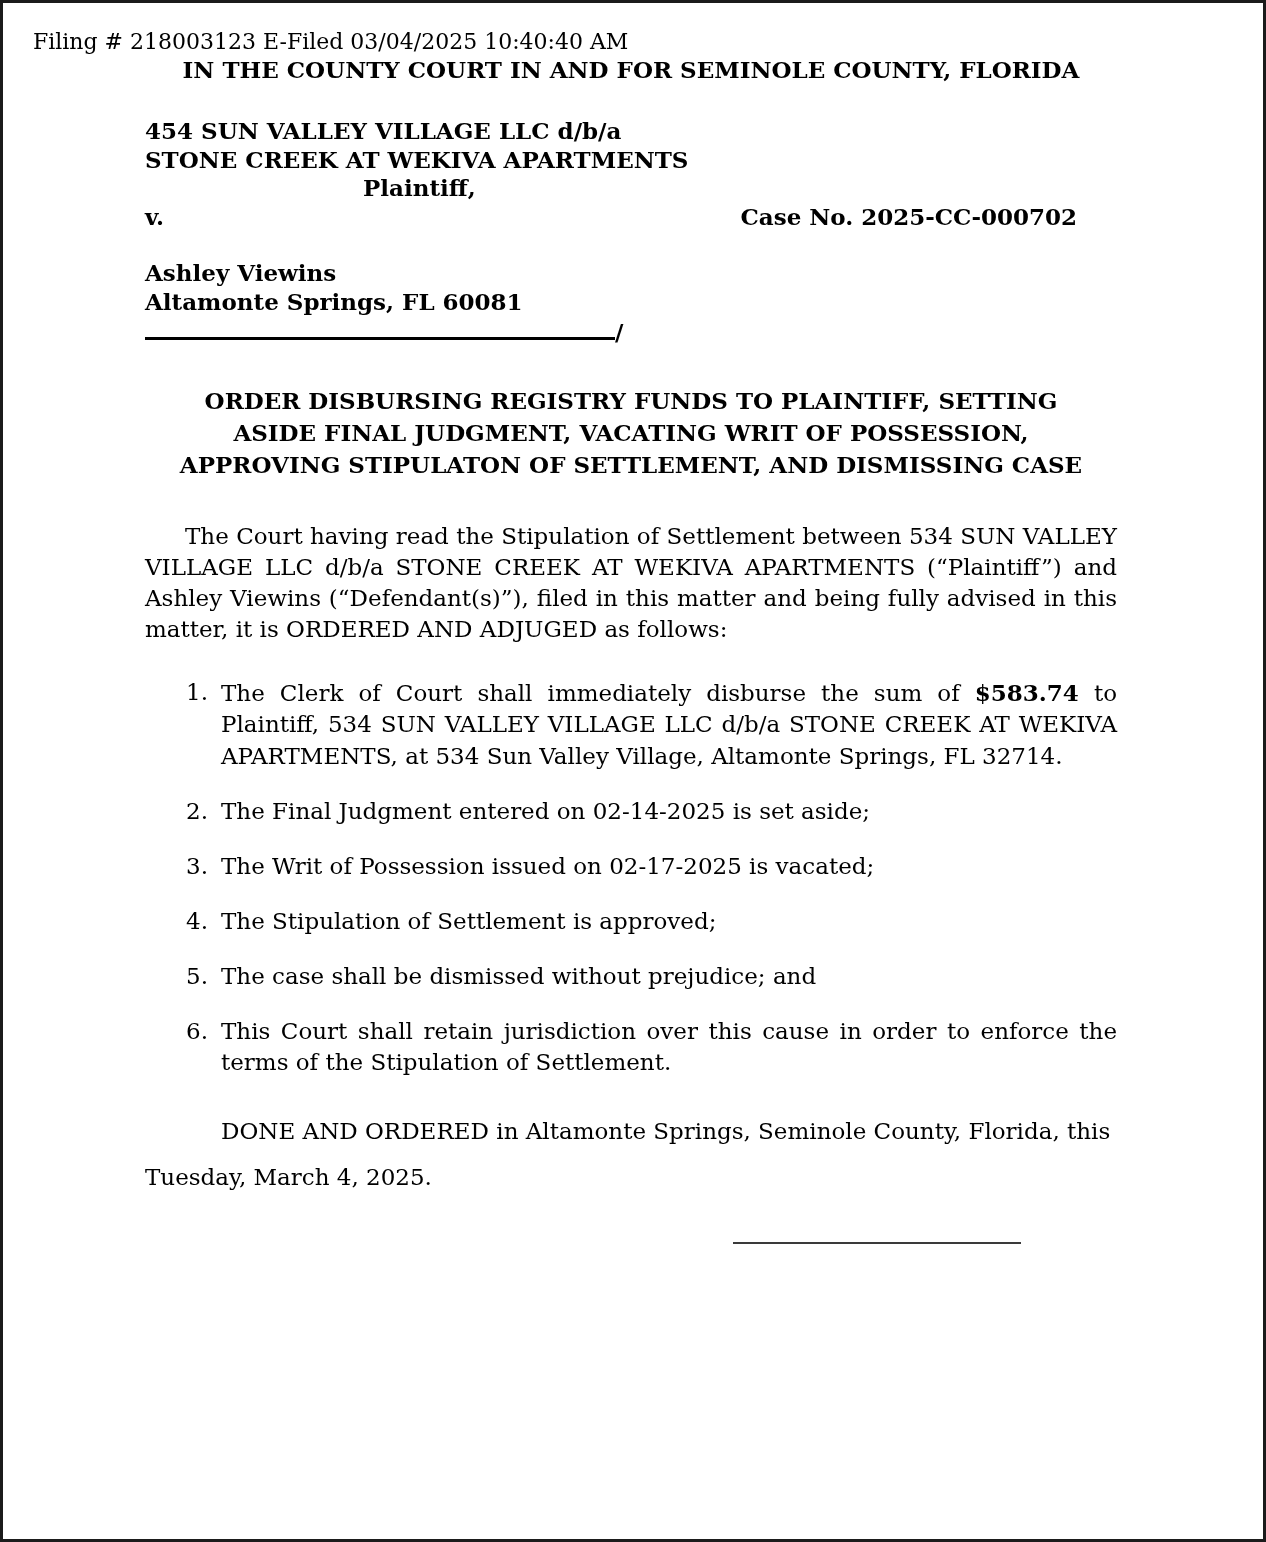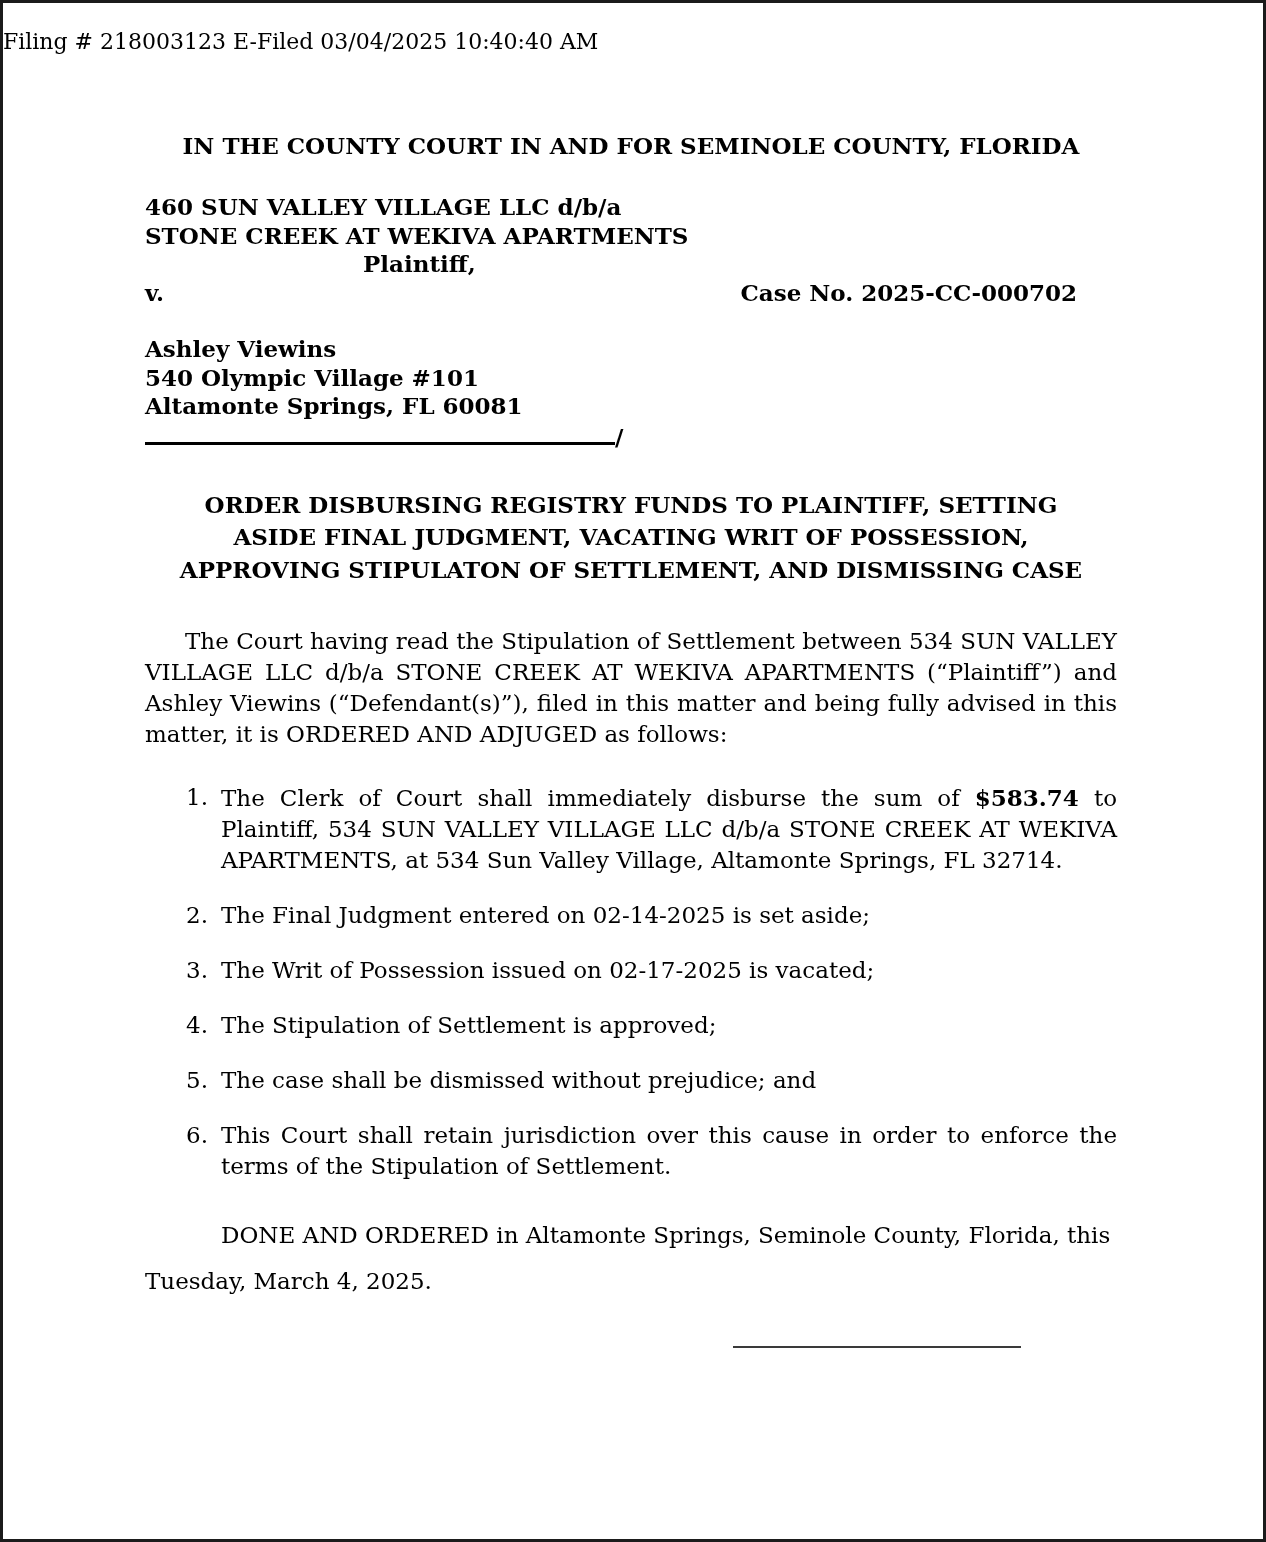--- a/index.html
+++ b/index.html
@@ -16,29 +16,29 @@
     box-sizing: border-box;
     width: 1266px;
     height: 1542px;
     border: 3px solid #1b1b1b;
     padding-top: 26px;
     overflow: hidden;
     background: #ffffff;
   }
   .filing-line {
     font-size: 22px;
+    padding-left: 30px;
     white-space: nowrap;
   }
   .content {
     padding: 0 146px 0 142px;
     font-size: 23px;
     line-height: 1.35;
   }
   .court-header {
-    margin-top: 76px;
     text-align: center;
     font-weight: bold;
     white-space: nowrap;
   }
   .caption {
     margin-top: 32px;
     font-weight: bold;
     line-height: 1.24;
   }
   .role-label {
@@ -118,31 +118,30 @@
 
 <div class="page">
 
   <div class="filing-line">Filing # 218003123 E-Filed 03/04/2025 10:40:40 AM</div>
 
   <div class="content">
 
     <div class="court-header">IN THE COUNTY COURT IN AND FOR SEMINOLE COUNTY, FLORIDA</div>
 
     <div class="caption">
-      <div>460 SUN VALLEY VILLAGE LLC d/b/a</div>
+      <div>454 SUN VALLEY VILLAGE LLC d/b/a</div>
       <div>STONE CREEK AT WEKIVA APARTMENTS</div>
       <div class="role-label">Plaintiff,</div>
       <div class="versus-row">
         <span>v.</span>
         <span class="case-no">Case No. 2025-CC-000702</span>
       </div>
 
       <div class="defendant-block">
         <div>Ashley Viewins</div>
-        <div>540 Olympic Village #101</div>
         <div>Altamonte Springs, FL 60081</div>
       </div>
 
       <div class="caption-rule"><span class="rule-line"></span><span>/</span></div>
     </div>
 
     <div class="order-title">
       <div><span class="title-line">ORDER DISBURSING REGISTRY FUNDS TO PLAINTIFF, SETTING</span></div>
       <div><span class="title-line">ASIDE FINAL JUDGMENT, VACATING WRIT OF POSSESSION,</span></div>
       <div><span class="title-line">APPROVING STIPULATON OF SETTLEMENT, AND DISMISSING CASE</span></div>

